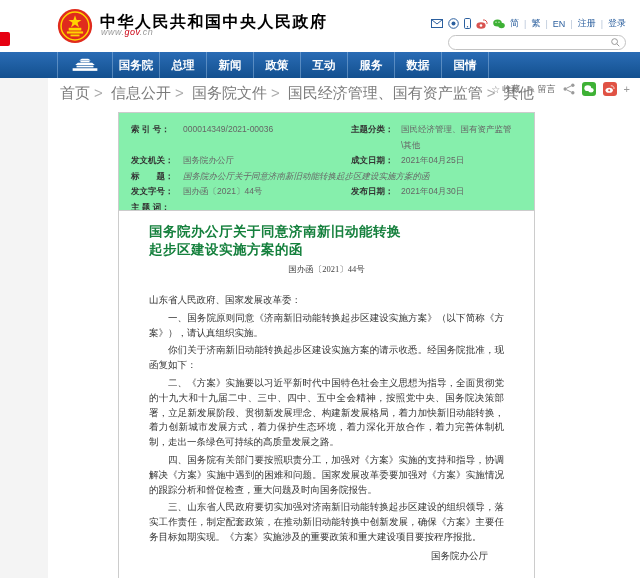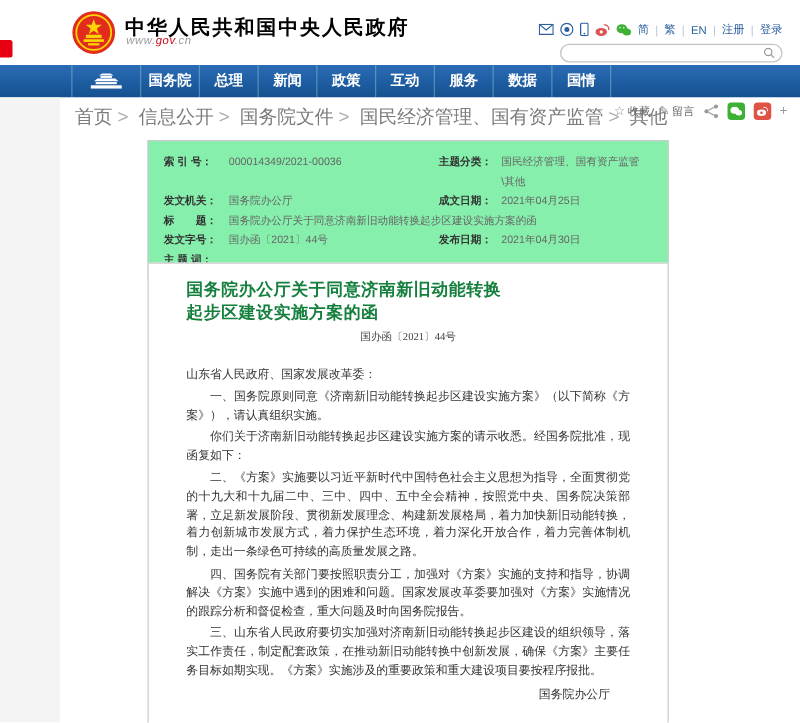--- a/index.html
+++ b/index.html
@@ -49,21 +49,21 @@
   .plus { color:#999; font-size:11px; cursor:pointer; }
 
   
   .gutter { position:absolute; left:0; top:78px; width:48px; height:500px; background:#f4f4f4; }
 
   #meta-box { position:absolute; left:118px; top:112px; width:417px; border:1px solid #ccc;
     background:#86efac; padding:9px 12px 7px 12px; }
   .meta-grid { display:grid; grid-template-columns:52px 168px 50px 1fr;
     font-size:8.5px; line-height:15.5px; color:#666; }
   .m-label { font-weight:bold; color:#333; white-space:nowrap; }
-  .span3 { grid-column: 2 / 5; }
+  .span3 { grid-column: 2 / 5; font-style: italic; }
 
   #doc-box { position:absolute; left:118px; top:210px; width:417px; height:400px;
     border:1px solid #ccc; background:#fff; padding:12px 30px 0 30px; overflow:hidden; }
   .doc-title { text-align:left; font-family:"Liberation Serif","DejaVu Serif",serif;
     font-weight:bold; font-size:13.5px; line-height:18px; color:#15803d; letter-spacing:.5px; }
   .doc-number { text-align:center; font-family:"Liberation Serif","DejaVu Serif",serif;
     font-size:8.5px; color:#444; margin-top:5px; margin-bottom:17px; }
   .doc-body p { font-size:9.5px; line-height:14.8px; color:#333; text-indent:2em;
     text-align:justify; margin-bottom:3px; }
   .doc-body p.salutation { text-indent:0; }

